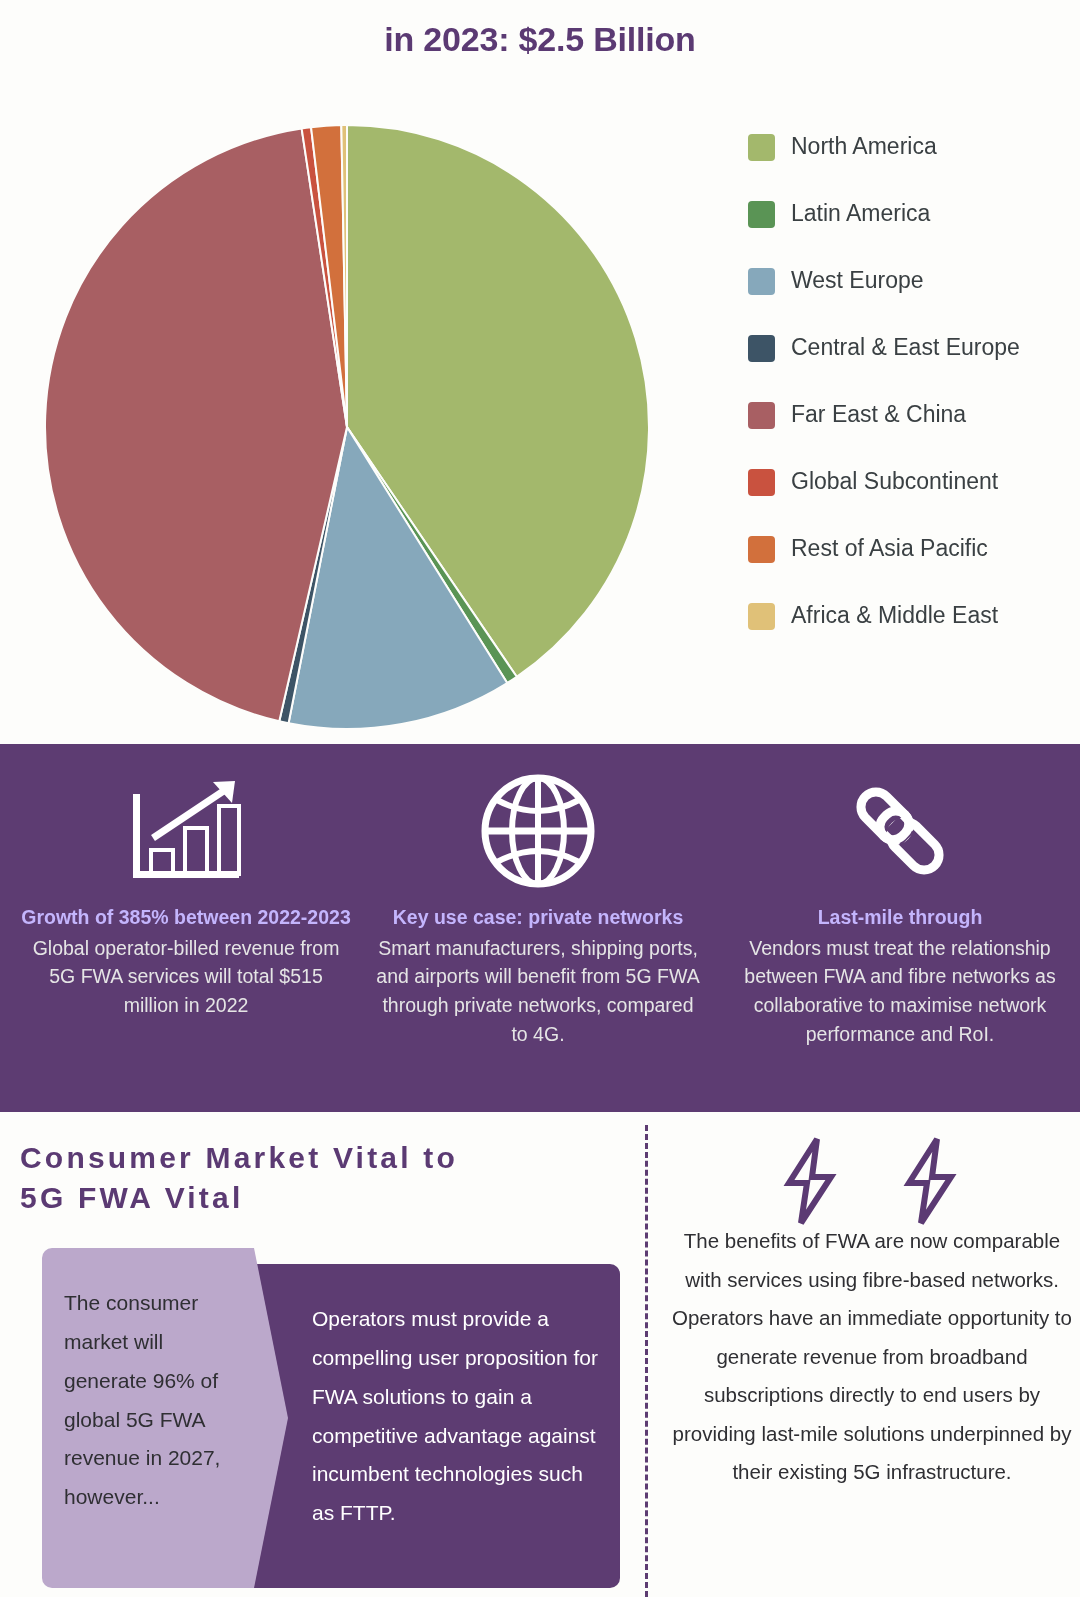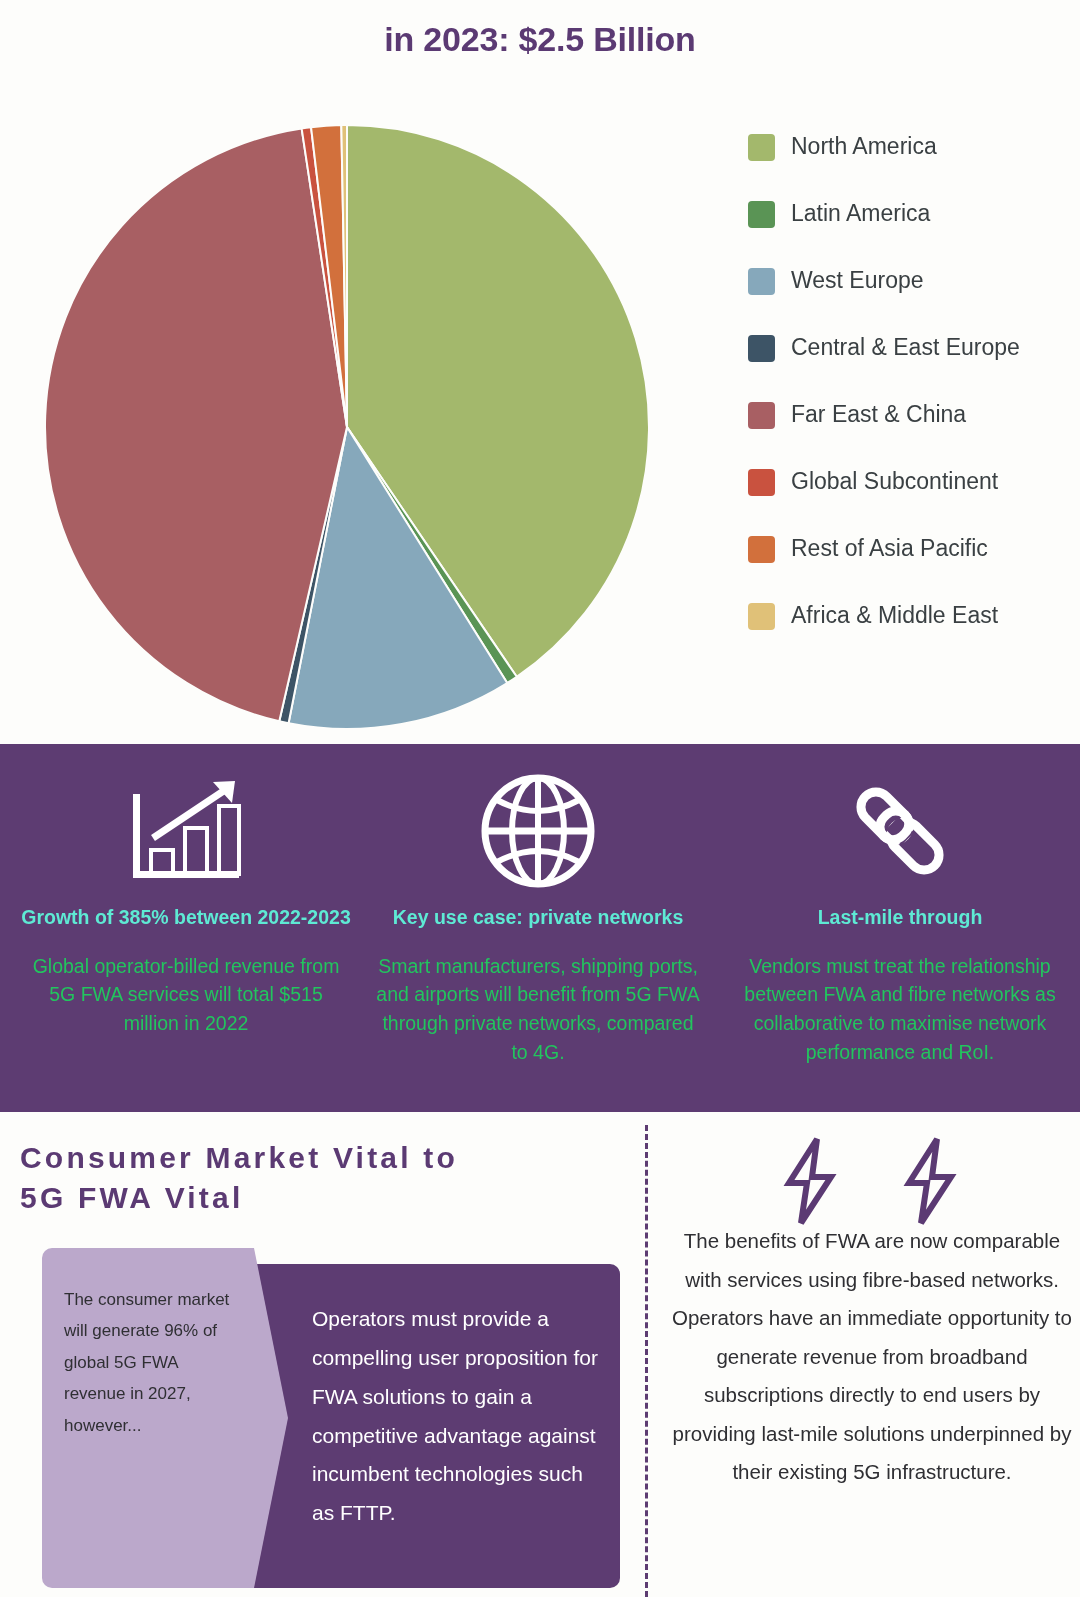--- a/index.html
+++ b/index.html
@@ -86,29 +86,29 @@
   .band-col.c2 { flex: 0 0 348px; }
   .band-col.c3 { flex: 0 0 376px; }
   .band-icon {
     height: 130px;
     display: flex;
     align-items: center;
     justify-content: center;
     margin-bottom: 8px;
   }
   .band-head {
-    color: #5eead4;
+    color: #c4b5fd;
     font-size: 19.5px;
     font-weight: bold;
     text-align: center;
     line-height: 1.42;
-    margin-bottom: 20px;
+    margin-bottom: 2px;
   }
   .band-body {
-    color: #22c55e;
+    color: #e5e5e5;
     font-size: 19.5px;
     text-align: center;
     line-height: 1.47;
   }
 
   
   .lower {
     position: absolute;
     left: 0; top: 1112px;
     width: 1080px; height: 485px;
@@ -139,21 +139,21 @@
     left: 42px; top: 1248px;
     width: 578px; height: 340px;
     display: flex;
   }
   .callout-left {
     width: 212px;
     background: #bba8cb;
     border-radius: 10px 0 0 10px;
     padding: 36px 16px 4px 22px;
     color: #2f2f33;
-    font-size: 17px;
+    font-size: 21px;
     line-height: 1.85;
     position: relative;
   }
   .callout-arrow {
     position: absolute;
     right: -34px; top: 0;
     width: 0; height: 0;
     border-top: 170px solid transparent;
     border-bottom: 170px solid transparent;
     border-left: 34px solid #bba8cb;

